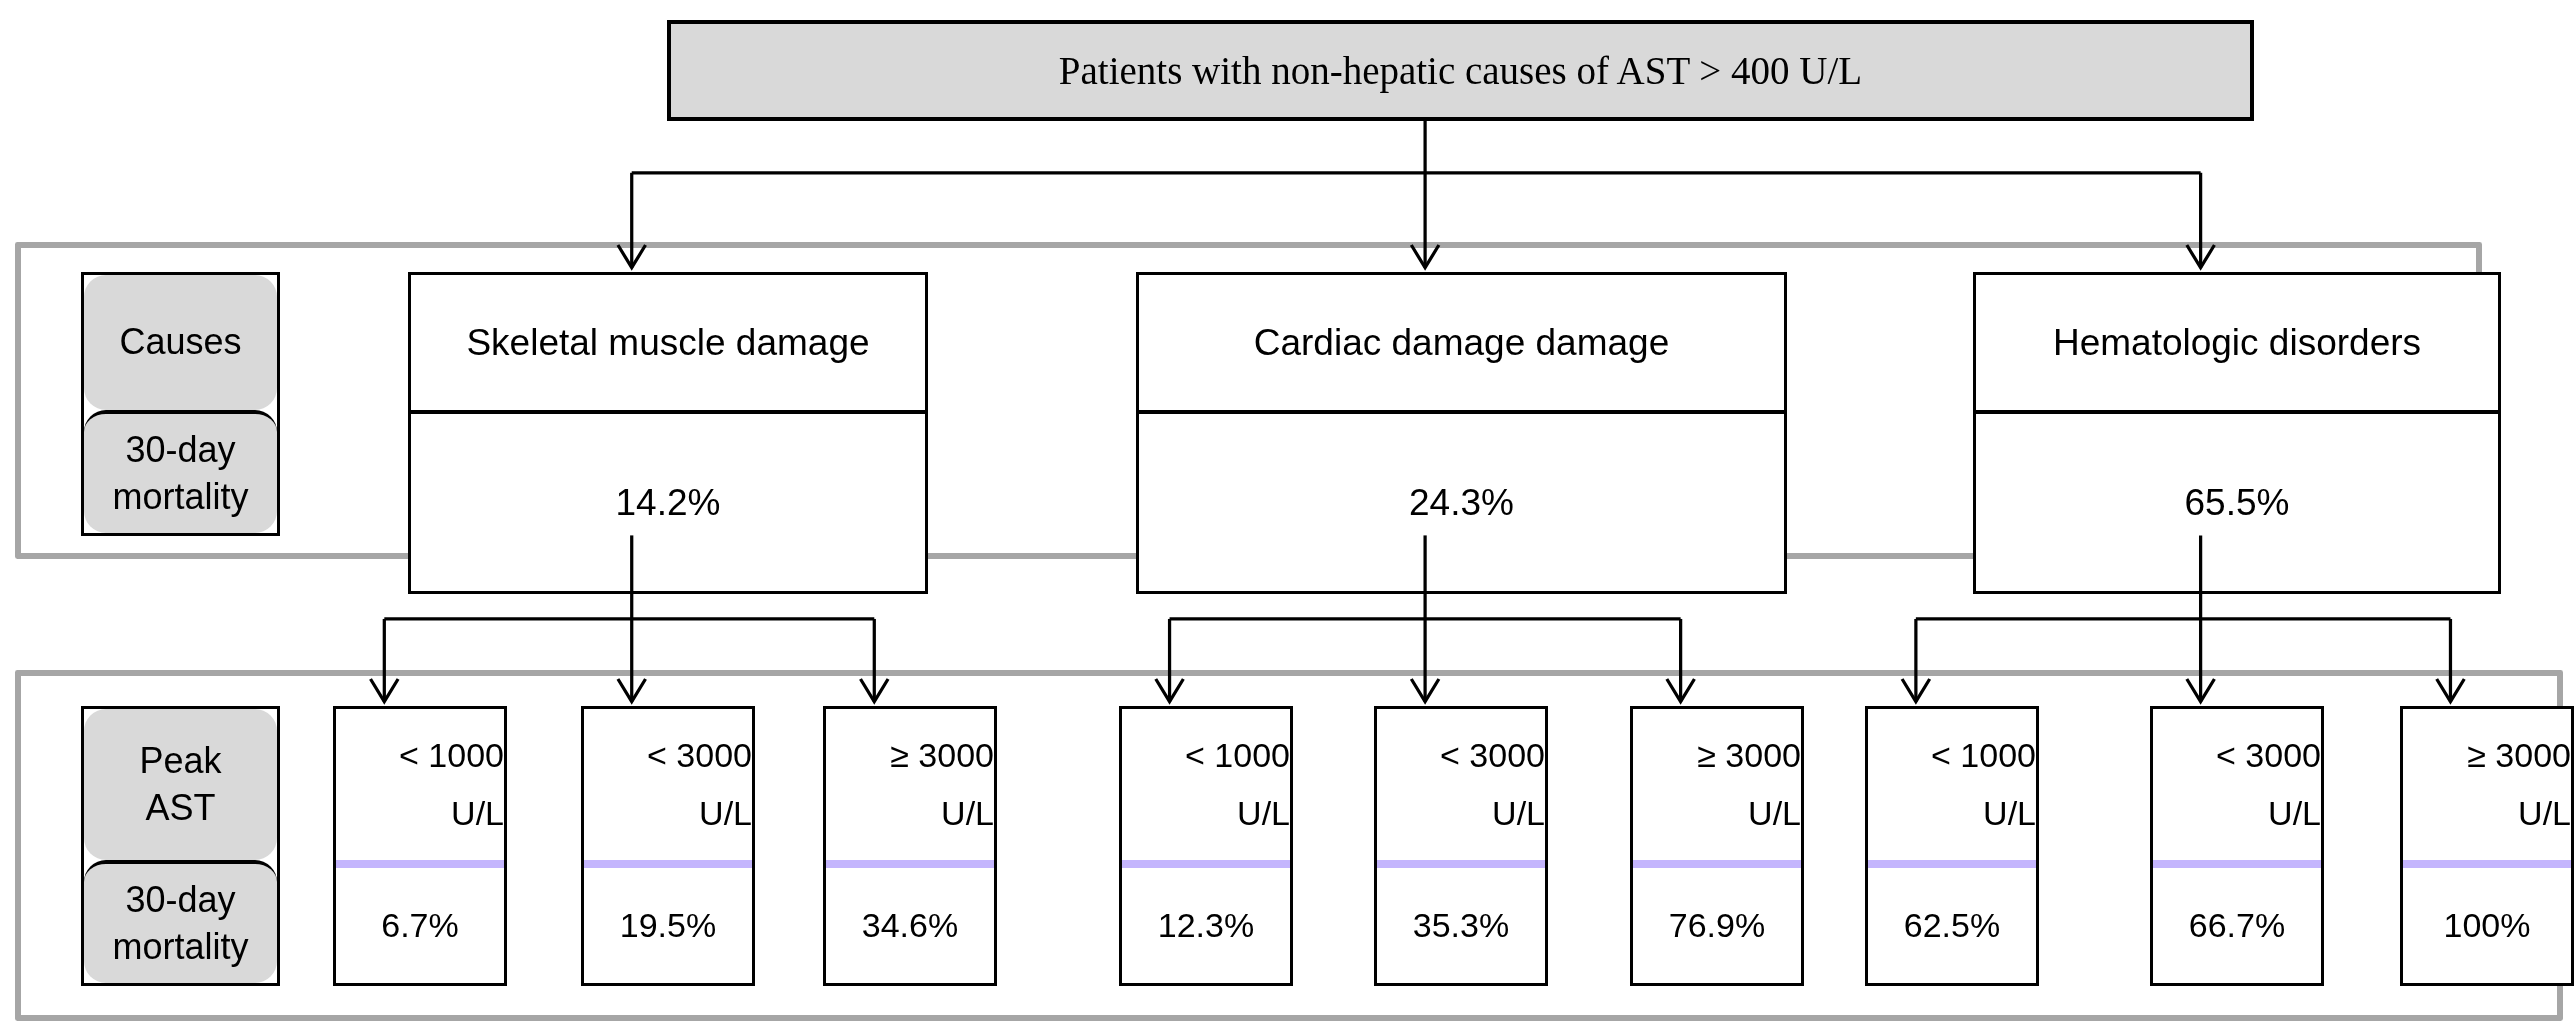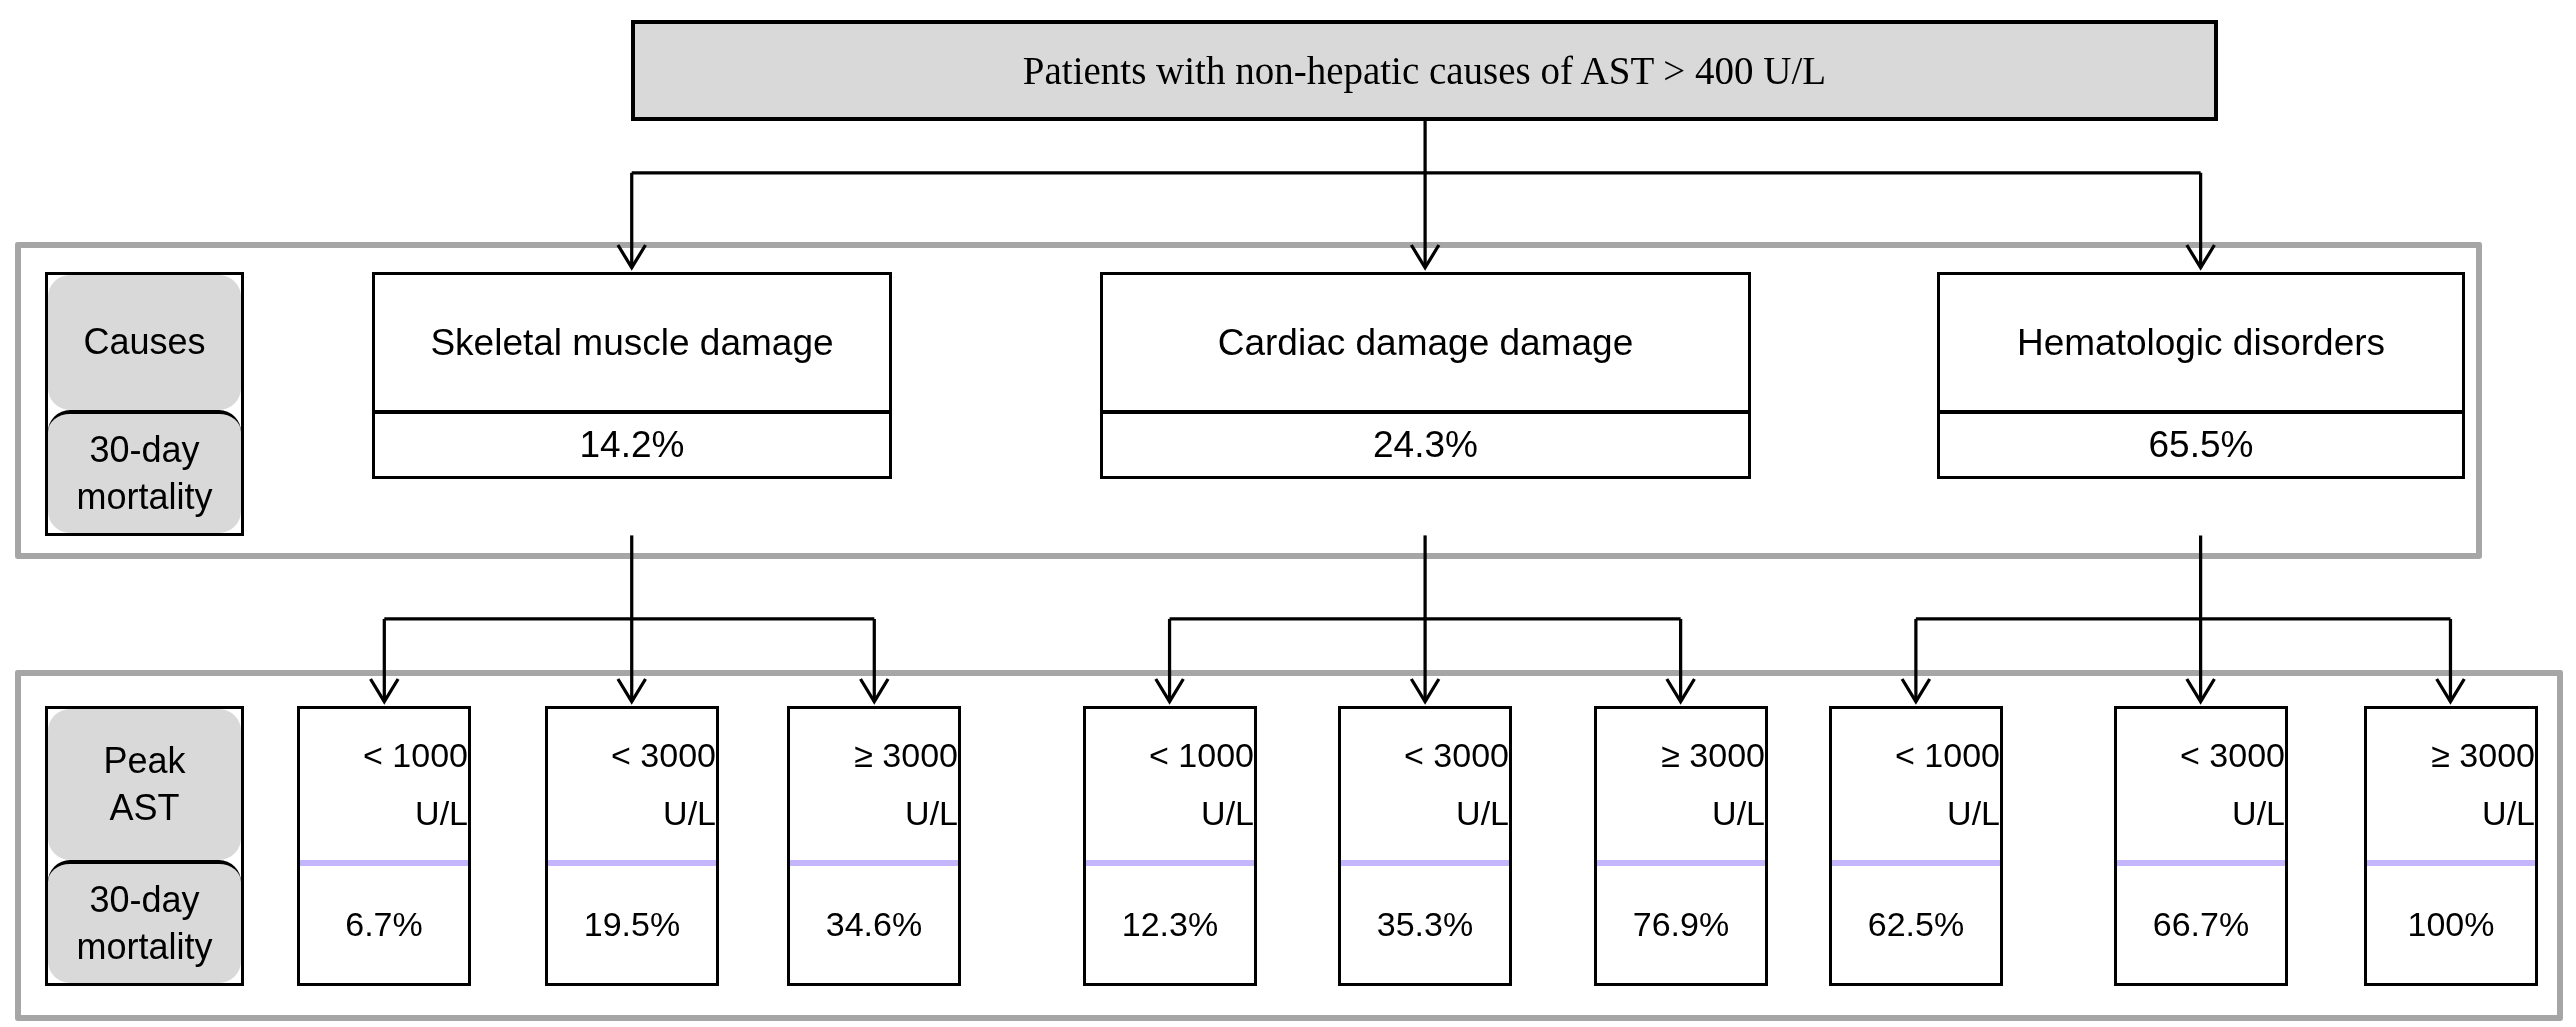--- a/index.html
+++ b/index.html
@@ -5,38 +5,38 @@
   html,body{margin:0;padding:0;background:#ffffff;}
   .canvas{
     position:relative;
     width:2576px;
     height:1027px;
     background:#ffffff;
     font-family:"Liberation Sans", sans-serif;
     color:#000;
   }
   
-  .abox{position:absolute;box-sizing:border-box;background:#fff;border:3.2px solid #000;}
+  .abox{position:absolute;box-sizing:border-box;background:#fff;border:3.2px solid #000;margin-left:36px;}
   
   .root-box{
     left:631px;top:19.5px;width:1587px;height:101px;
     background:#d9d9d9;border-width:4px;
     display:flex;align-items:center;justify-content:center;
     font-family:"Liberation Serif", serif;
     font-size:39px;text-align:center;
   }
   
   .container{
     position:absolute;box-sizing:border-box;
     border:6.5px solid #a6a6a6;border-radius:2.4px;background:transparent;
   }
   .causes-container{left:14.6px;top:242px;width:2467px;height:317px;}
   .ast-container{left:14.6px;top:670px;width:2548px;height:351px;}
   
-  .cause-box{top:272px;height:207px;display:flex;flex-direction:column;}
+  .cause-box{top:272px;height:322px;display:flex;flex-direction:column;}
   .cause-box .rowA{
     height:135px;display:flex;align-items:center;justify-content:center;
     font-size:37px;text-align:center;
   }
   .cause-box .rowB{
     flex:1;border-top:4px solid #000;
     display:flex;align-items:center;justify-content:center;
     font-size:37px;text-align:center;
   }
   
@@ -53,21 +53,21 @@
   .label-col-bot{left:45px;top:706px;width:199px;height:280px;}
   .label-col-bot .cellA{height:151px;}
   .label-col-bot .cellB{flex:1;}
   
   .ast-box{top:706px;width:174px;height:280px;display:flex;flex-direction:column;}
   .ast-box .rowA{
     height:151px;display:flex;flex-direction:column;align-items:flex-end;justify-content:center;
     gap:19.5px;font-size:34px;text-align:center;
   }
   .ast-box .rowB{
-    flex:1;border-top:6px solid #c4b5fd;
+    flex:1;border-top:8px solid #c4b5fd;
     display:flex;align-items:center;justify-content:center;
     font-size:34px;text-align:center;
   }
   
   .connectors{position:absolute;left:0;top:0;width:2576px;height:1027px;pointer-events:none;}
   .connectors path{stroke:#000;stroke-width:4;fill:none;}
 </style>
 </head>
 <body>
 

